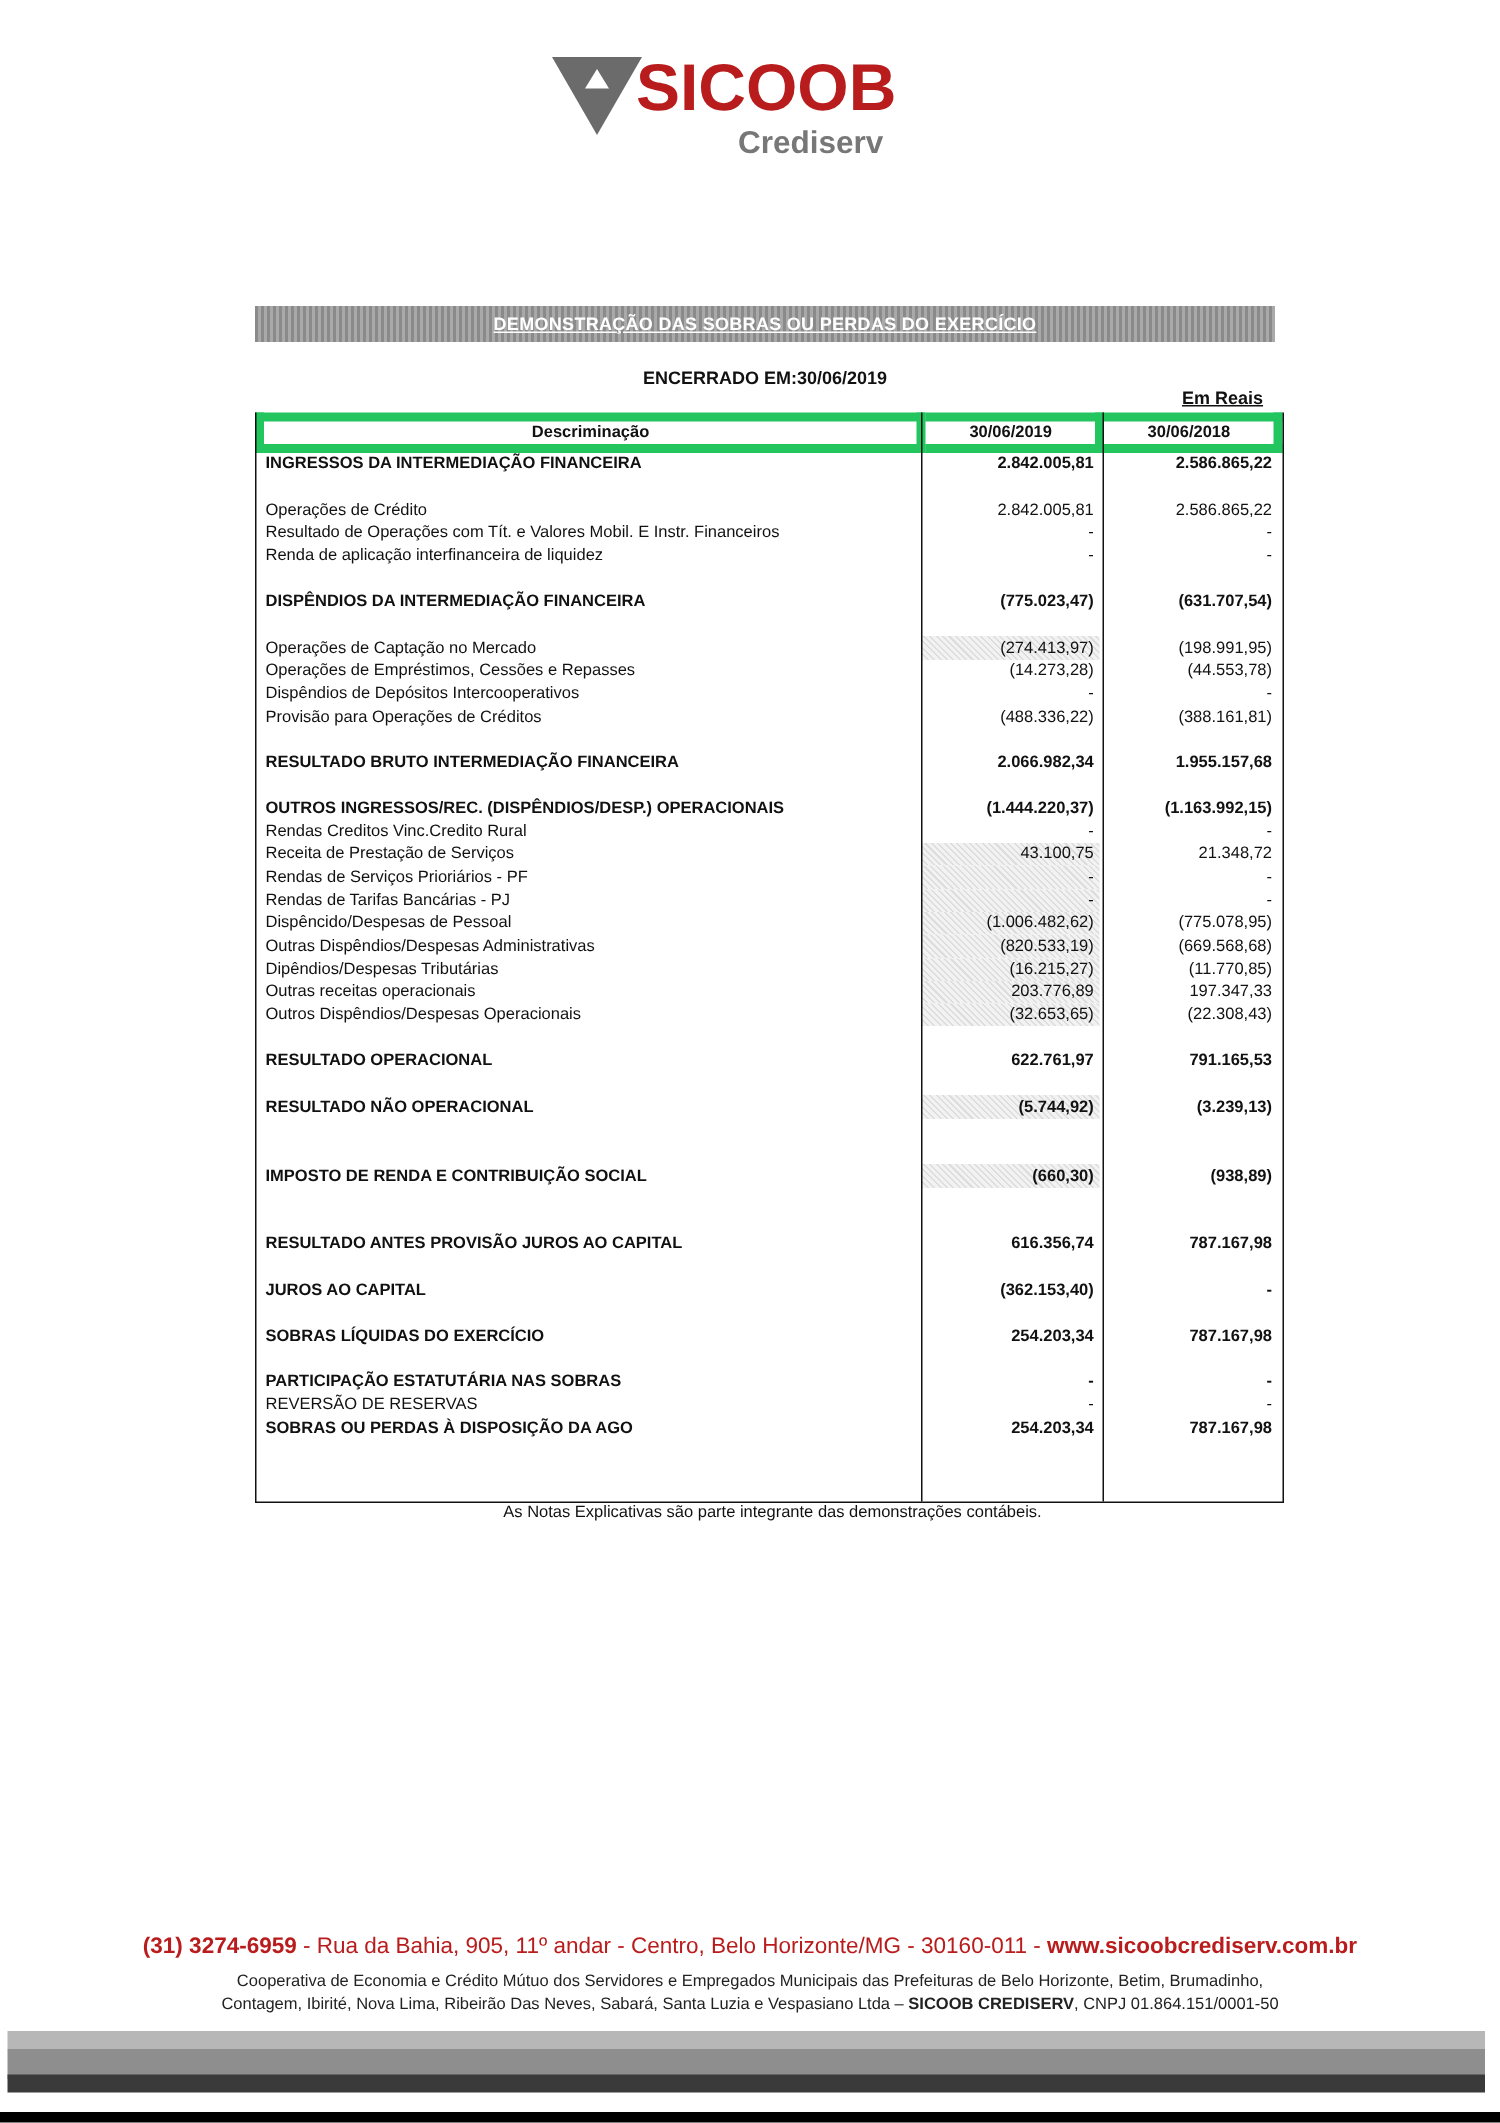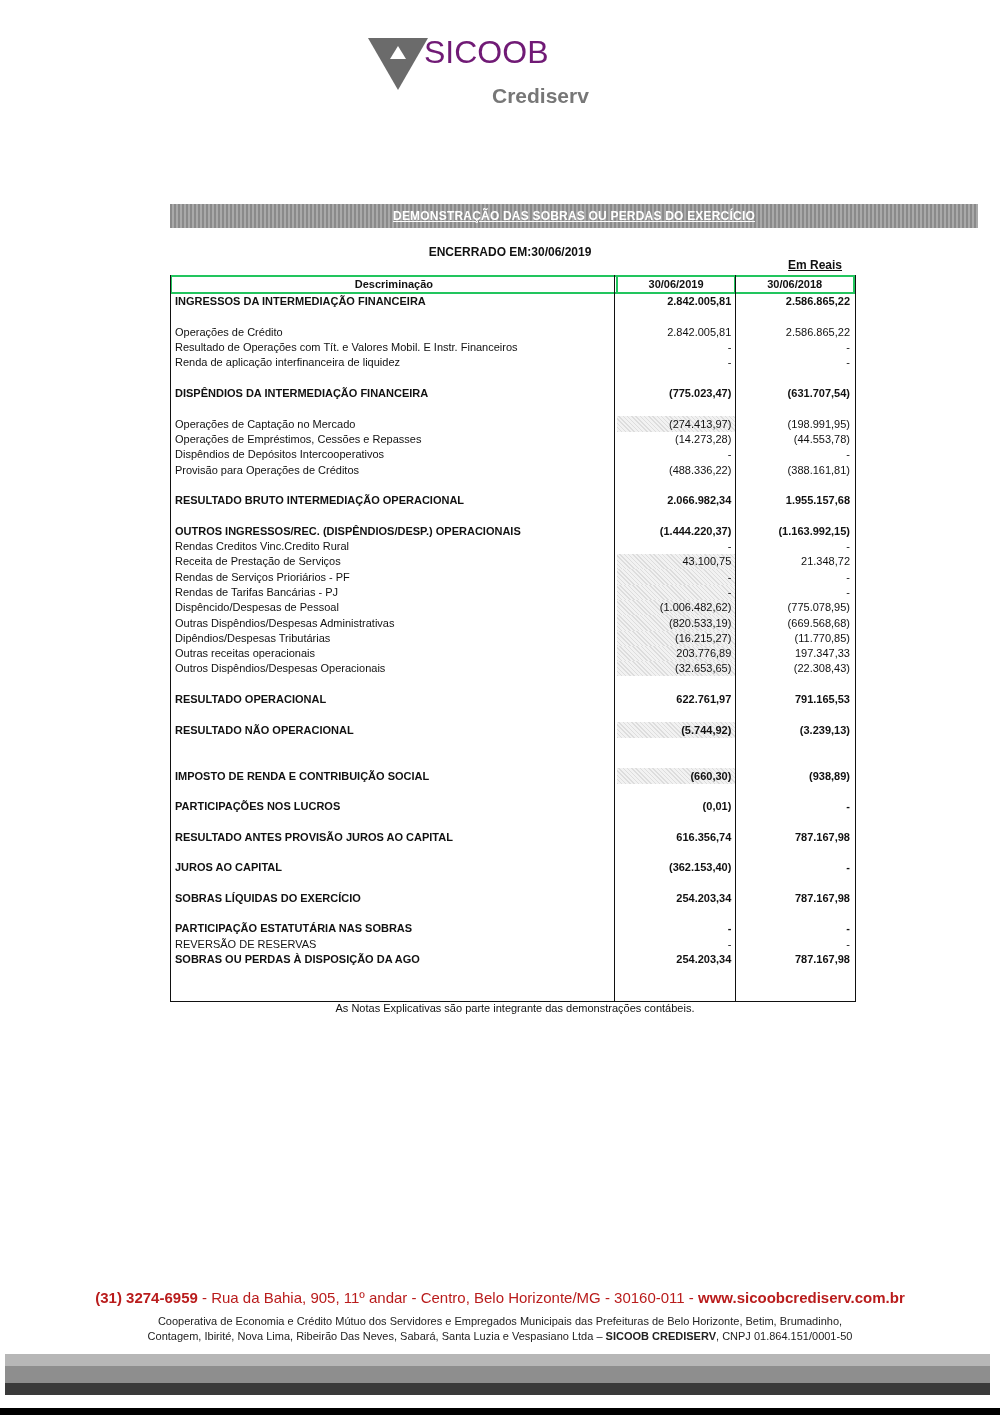--- a/index.html
+++ b/index.html
@@ -1,30 +1,30 @@
 <!DOCTYPE html>
 <html><head>
 <meta charset="utf-8">
 <style>
   html,body{margin:0;padding:0;}
   body{width:1000px;height:1415px;background:#fff;position:relative;overflow:hidden;font-family:"Liberation Sans",sans-serif;color:#111;}
   .logo{position:absolute;left:368px;top:38px;width:240px;height:70px;}
   .logo .tri{position:absolute;left:0;top:0;width:0;height:0;border-left:30px solid transparent;border-right:30px solid transparent;border-top:52px solid #6b6b6b;}
   .logo .tri-inner{position:absolute;left:22px;top:8px;width:0;height:0;border-left:8px solid transparent;border-right:8px solid transparent;border-bottom:13px solid #fff;}
-  .logo .brand{position:absolute;left:56px;top:-4px;font-size:32px;font-weight:normal;letter-spacing:0px;color:#701a75;font-family:"Liberation Sans",sans-serif;}
+  .logo .brand{position:absolute;left:56px;top:-4px;font-size:44px;font-weight:bold;letter-spacing:0px;color:#b91c1c;font-family:"Liberation Sans",sans-serif;}
   .logo .sub{position:absolute;left:124px;top:46px;font-size:21px;font-weight:bold;color:#777;}
-  .banner{position:absolute;left:170px;top:204px;width:808px;height:24px;background:repeating-linear-gradient(90deg,#8a8a8a 0 2px,#a9a9a9 2px 4px);}
+  .banner{position:absolute;left:170px;top:204px;width:680px;height:24px;background:repeating-linear-gradient(90deg,#8a8a8a 0 2px,#a9a9a9 2px 4px);}
   .banner span{position:absolute;left:0;right:0;top:5px;text-align:center;color:#fff;font-size:12px;font-weight:bold;text-decoration:underline;letter-spacing:0.2px;}
   .closed{position:absolute;left:170px;width:680px;top:245px;text-align:center;font-size:12px;font-weight:bold;}
   .em-reais{position:absolute;left:788px;top:258px;font-size:12px;font-weight:bold;text-decoration:underline;}
   table.stmt{position:absolute;left:170px;top:275px;width:685px;border-collapse:collapse;font-size:11px;}
   table.stmt td{padding:0 4px;height:15.3px;line-height:15px;vertical-align:bottom;white-space:nowrap;}
   table.stmt td.d{width:439px;}
   table.stmt td.v{width:110px;text-align:right;}
-  .hdr td{border:2px solid #22c55e;font-weight:bold;text-align:center !important;height:14px !important;}
+  .hdr td{border:6px solid #22c55e;font-weight:bold;text-align:center !important;height:14px !important;}
   .bold{font-weight:bold;}
   .outer{position:absolute;left:170px;top:275px;width:684px;height:726px;border:1px solid #111;border-top:none;pointer-events:none;}
   .col1{position:absolute;left:614px;top:275px;height:726px;border-left:1px solid #111;}
   .col2{position:absolute;left:735px;top:275px;height:726px;border-left:1px solid #111;}
   .shade{background:repeating-linear-gradient(45deg,#ddd 0 1px,#f2f2f2 1px 3px);}
   .note{position:absolute;left:170px;width:690px;top:1002px;text-align:center;font-size:11px;}
   .footer1{position:absolute;left:0;width:1000px;top:1289px;text-align:center;font-size:15px;color:#b91c1c;}
   .footer1 b{font-weight:bold;}
   .footer2{position:absolute;left:60px;width:880px;top:1314px;text-align:center;font-size:11px;line-height:15px;color:#222;}
   .band1{position:absolute;left:5px;top:1354px;width:985px;height:12px;background:#b7b7b7;}
@@ -115,21 +115,21 @@
         <td class="d">Provisão para Operações de Créditos</td>
         <td class="v">(488.336,22)</td>
         <td class="v">(388.161,81)</td>
       </tr>
       <tr>
         <td class="d"></td>
         <td class="v"></td>
         <td class="v"></td>
       </tr>
       <tr class="bold">
-        <td class="d">RESULTADO BRUTO INTERMEDIAÇÃO OPERACIONAL</td>
+        <td class="d">RESULTADO BRUTO INTERMEDIAÇÃO FINANCEIRA</td>
         <td class="v">2.066.982,34</td>
         <td class="v">1.955.157,68</td>
       </tr>
       <tr>
         <td class="d"></td>
         <td class="v"></td>
         <td class="v"></td>
       </tr>
       <tr class="bold">
         <td class="d">OUTROS INGRESSOS/REC. (DISPÊNDIOS/DESP.) OPERACIONAIS</td>
@@ -213,25 +213,20 @@
       </tr>
       <tr class="bold">
         <td class="d">IMPOSTO DE RENDA E CONTRIBUIÇÃO SOCIAL</td>
         <td class="v shade">(660,30)</td>
         <td class="v">(938,89)</td>
       </tr>
       <tr>
         <td class="d"></td>
         <td class="v"></td>
         <td class="v"></td>
-      </tr>
-      <tr class="bold">
-        <td class="d">PARTICIPAÇÕES NOS LUCROS</td>
-        <td class="v">(0,01)</td>
-        <td class="v">-</td>
       </tr>
       <tr>
         <td class="d"></td>
         <td class="v"></td>
         <td class="v"></td>
       </tr>
       <tr class="bold">
         <td class="d">RESULTADO ANTES PROVISÃO JUROS AO CAPITAL</td>
         <td class="v">616.356,74</td>
         <td class="v">787.167,98</td>

